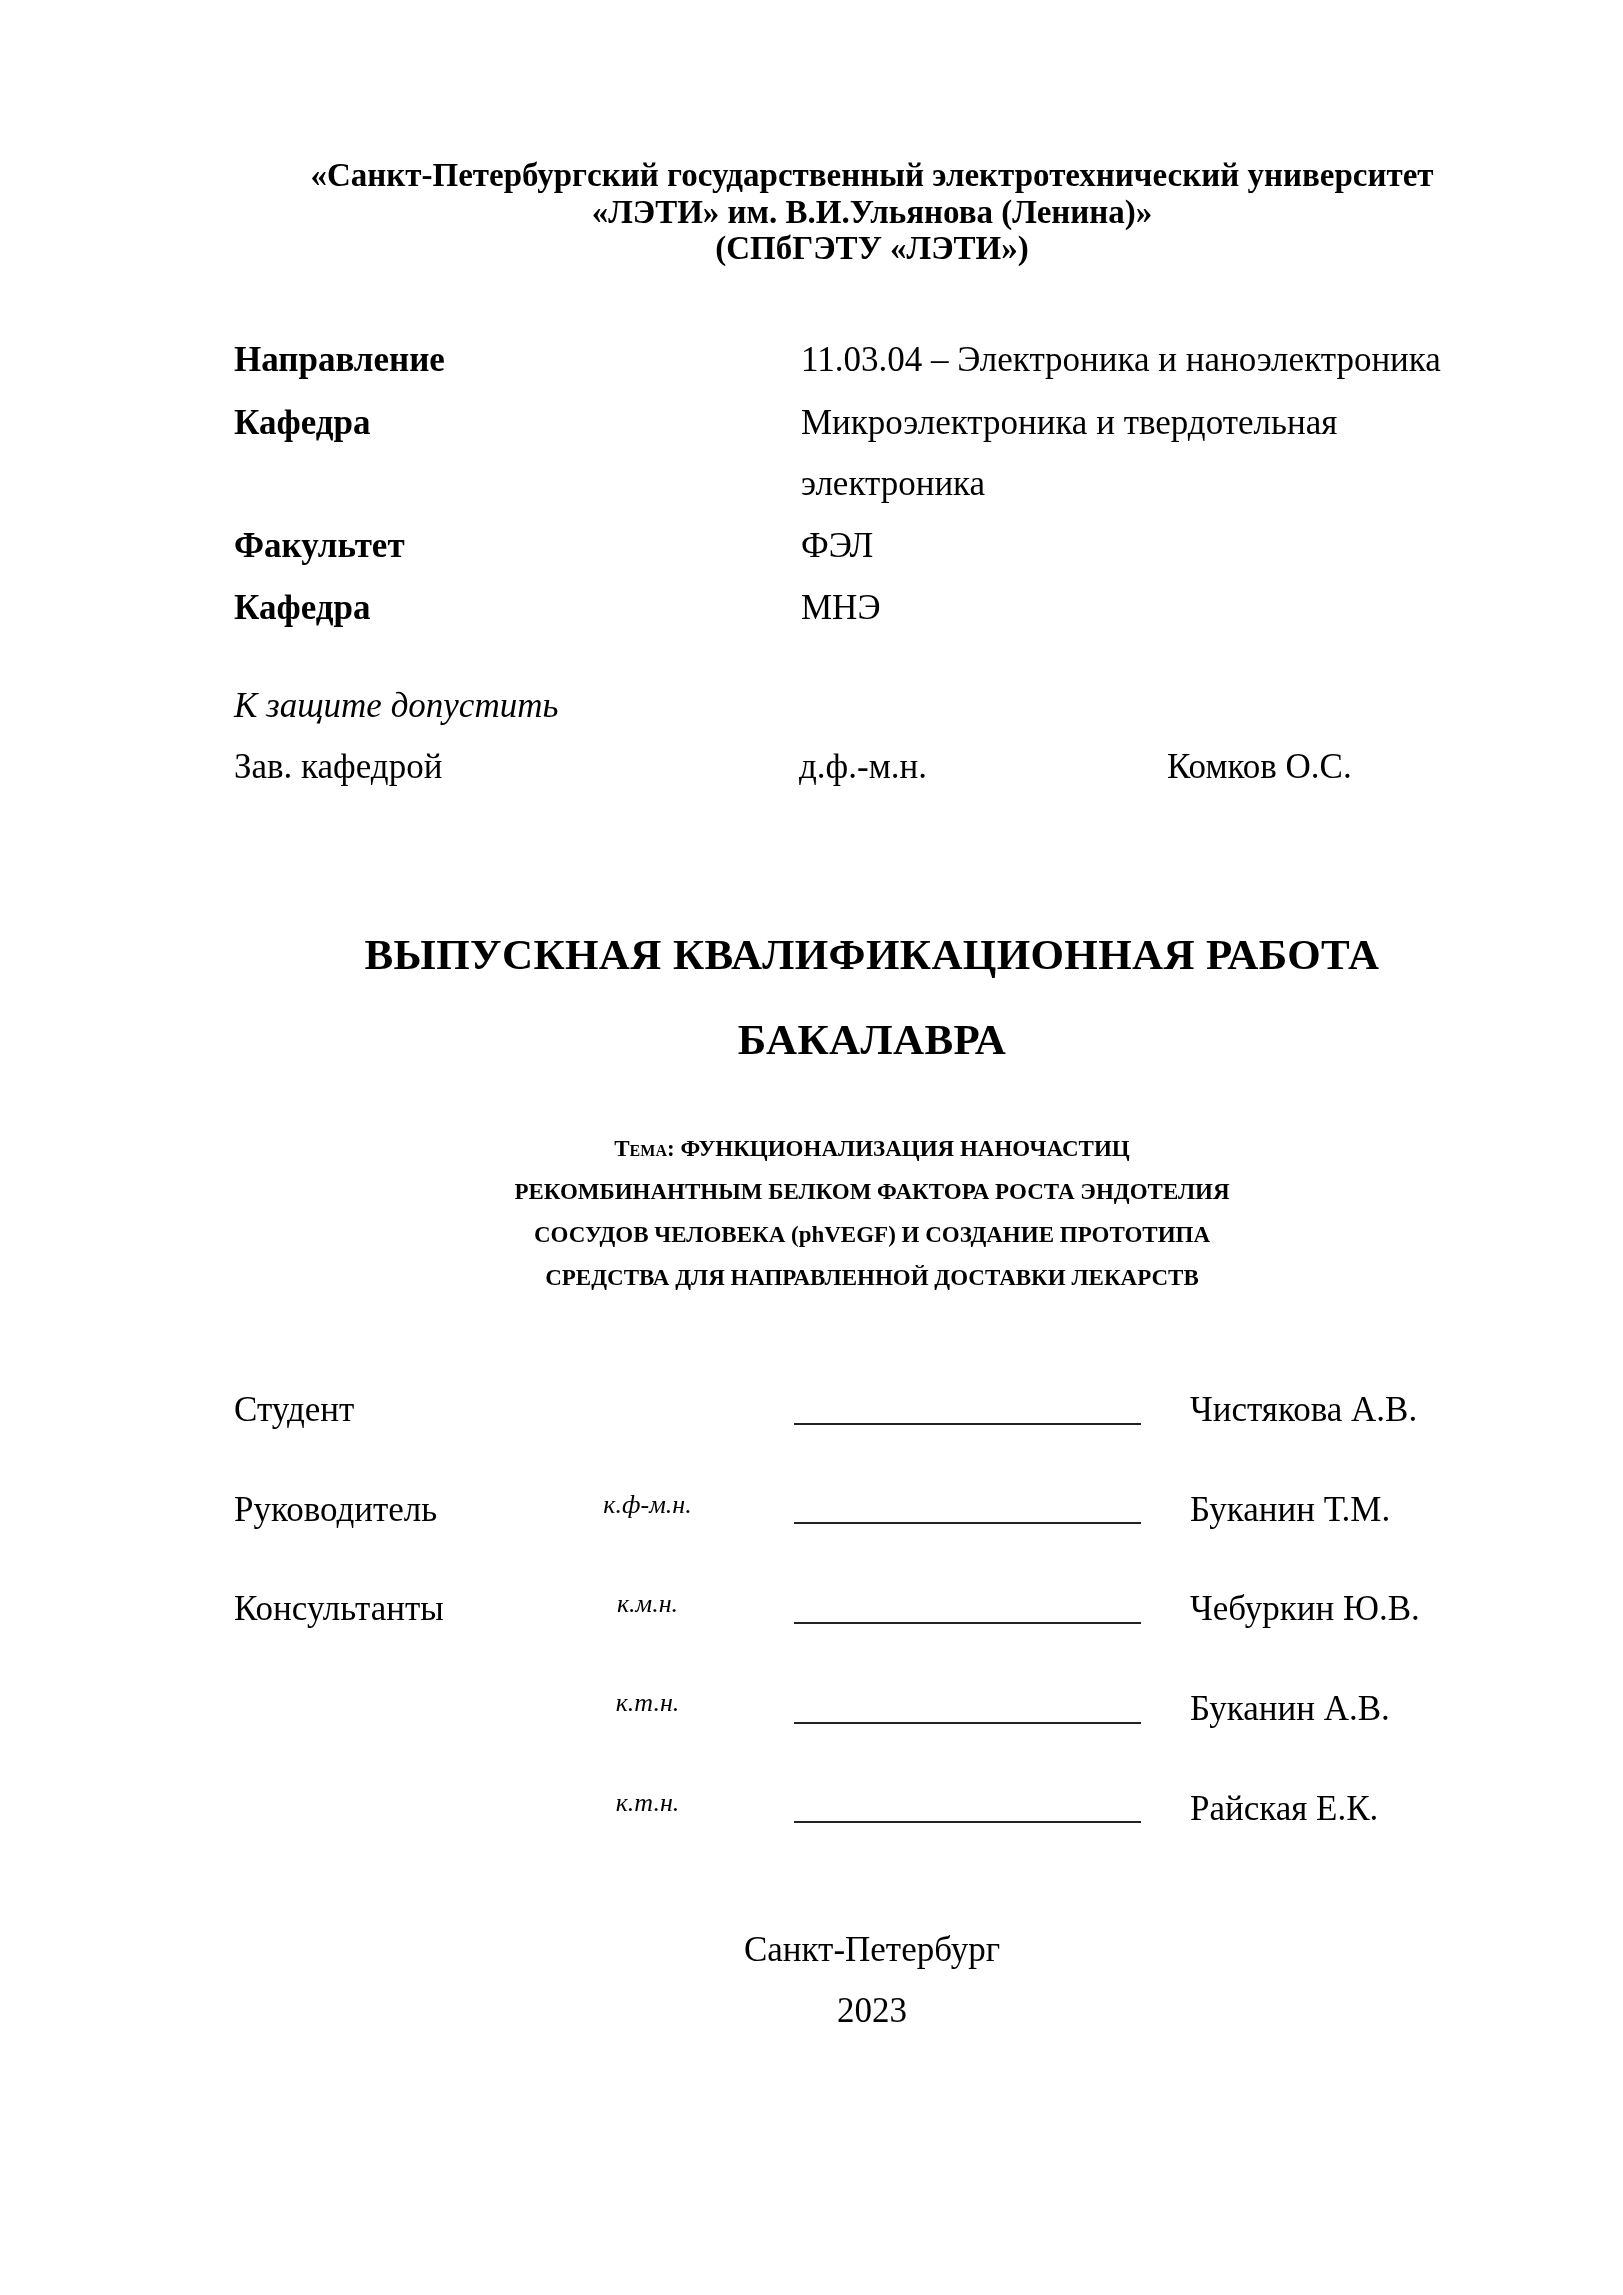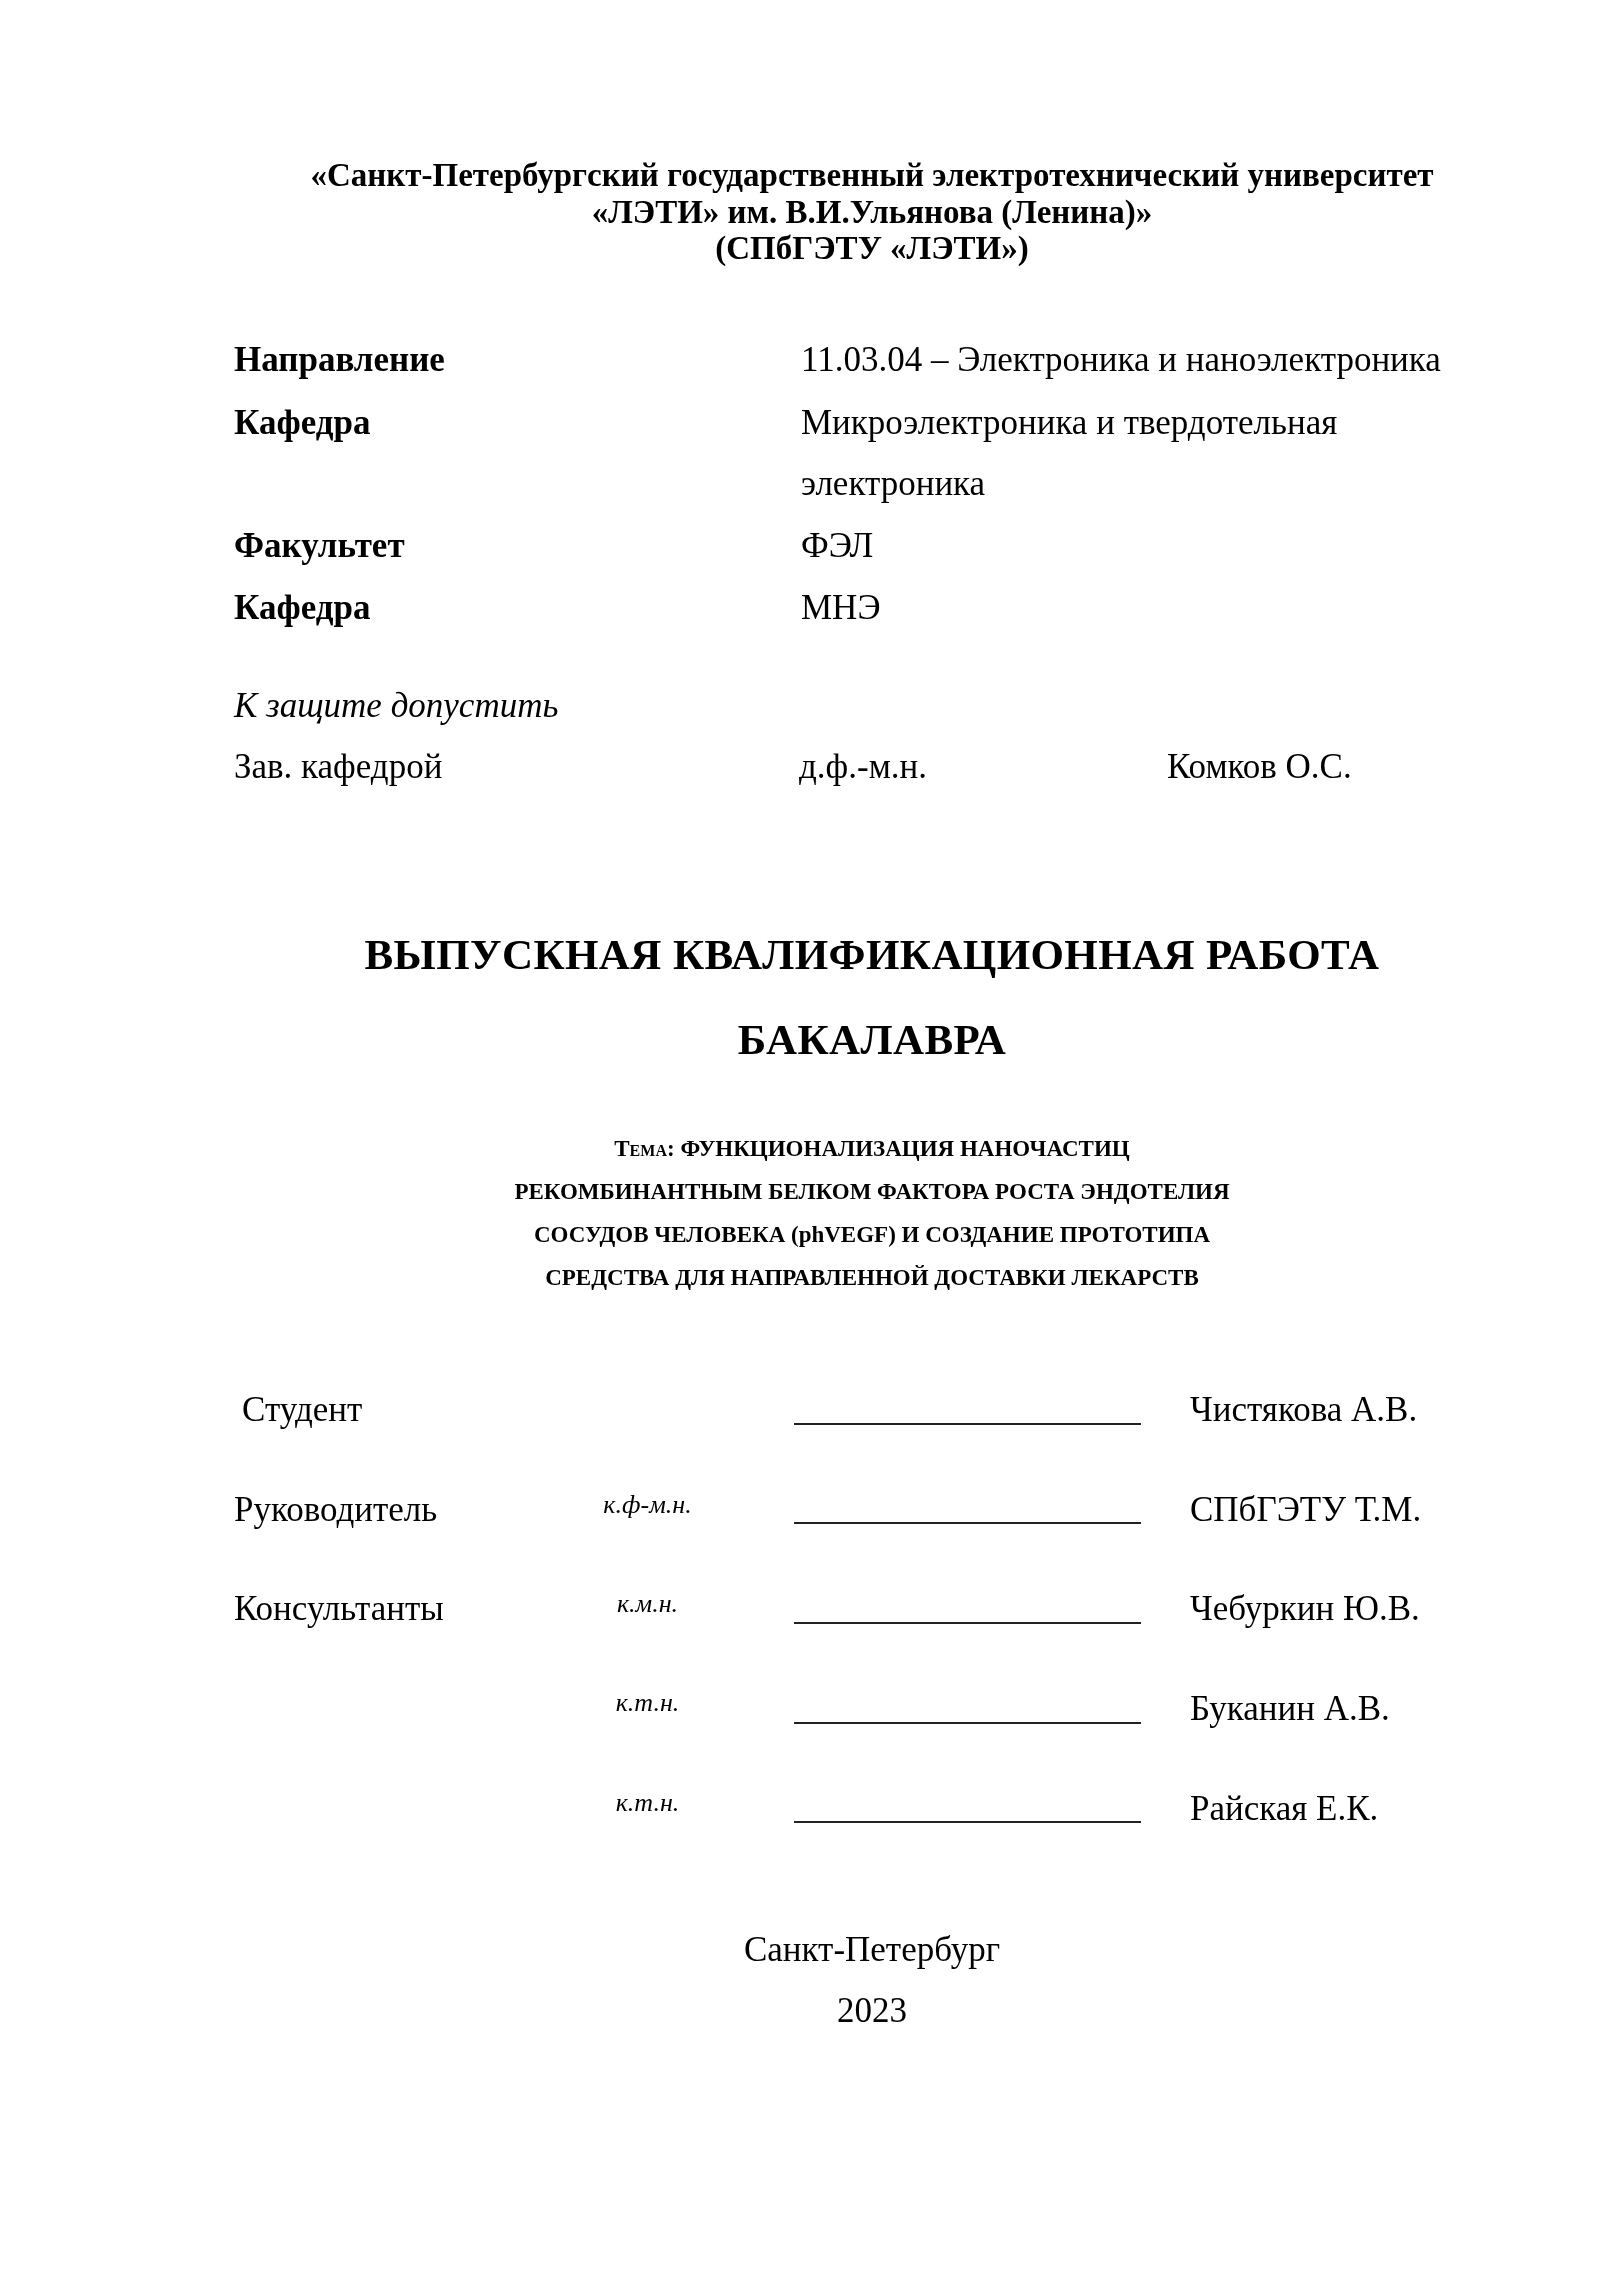--- a/index.html
+++ b/index.html
@@ -94,28 +94,28 @@
 
 <div>
   <div class="abs center subject" style="top:1137px;"><span class="smallcaps">Тема</span><span>:</span><span> ФУНКЦИОНАЛИЗАЦИЯ НАНОЧАСТИЦ</span></div>
   <div class="abs center subject" style="top:1180px;">РЕКОМБИНАНТНЫМ БЕЛКОМ ФАКТОРА РОСТА ЭНДОТЕЛИЯ</div>
   <div class="abs center subject" style="top:1223px;">СОСУДОВ ЧЕЛОВЕКА (phVEGF) И СОЗДАНИЕ ПРОТОТИПА</div>
   <div class="abs center subject" style="top:1266px;">СРЕДСТВА ДЛЯ НАПРАВЛЕННОЙ ДОСТАВКИ ЛЕКАРСТВ</div>
 </div>
 
 <div>
 
-  <div class="abs info" style="left:242px; top:1392px;">Студент</div>
+  <div class="abs info" style="left:234px; top:1392px;">Студент</div>
   <div class="sigline" style="top:1423px;"></div>
   <div class="abs info" style="left:1190px; top:1392px;">Чистякова А.В.</div>
 
   <div class="abs info" style="left:234px; top:1492px;">Руководитель</div>
   <div class="abs degree" style="left:569px; top:1492px;">к.ф-м.н.</div>
   <div class="sigline" style="top:1522px;"></div>
-  <div class="abs info" style="left:1190px; top:1492px;">СПбГЭТУ Т.М.</div>
+  <div class="abs info" style="left:1190px; top:1492px;">Буканин Т.М.</div>
 
   <div class="abs info" style="left:234px; top:1591px;">Консультанты</div>
   <div class="abs degree" style="left:569px; top:1591px;">к.м.н.</div>
   <div class="sigline" style="top:1622px;"></div>
   <div class="abs info" style="left:1190px; top:1591px;">Чебуркин Ю.В.</div>
 
   <div class="abs degree" style="left:569px; top:1690px;">к.т.н.</div>
   <div class="sigline" style="top:1722px;"></div>
   <div class="abs info" style="left:1190px; top:1691px;">Буканин А.В.</div>
 

